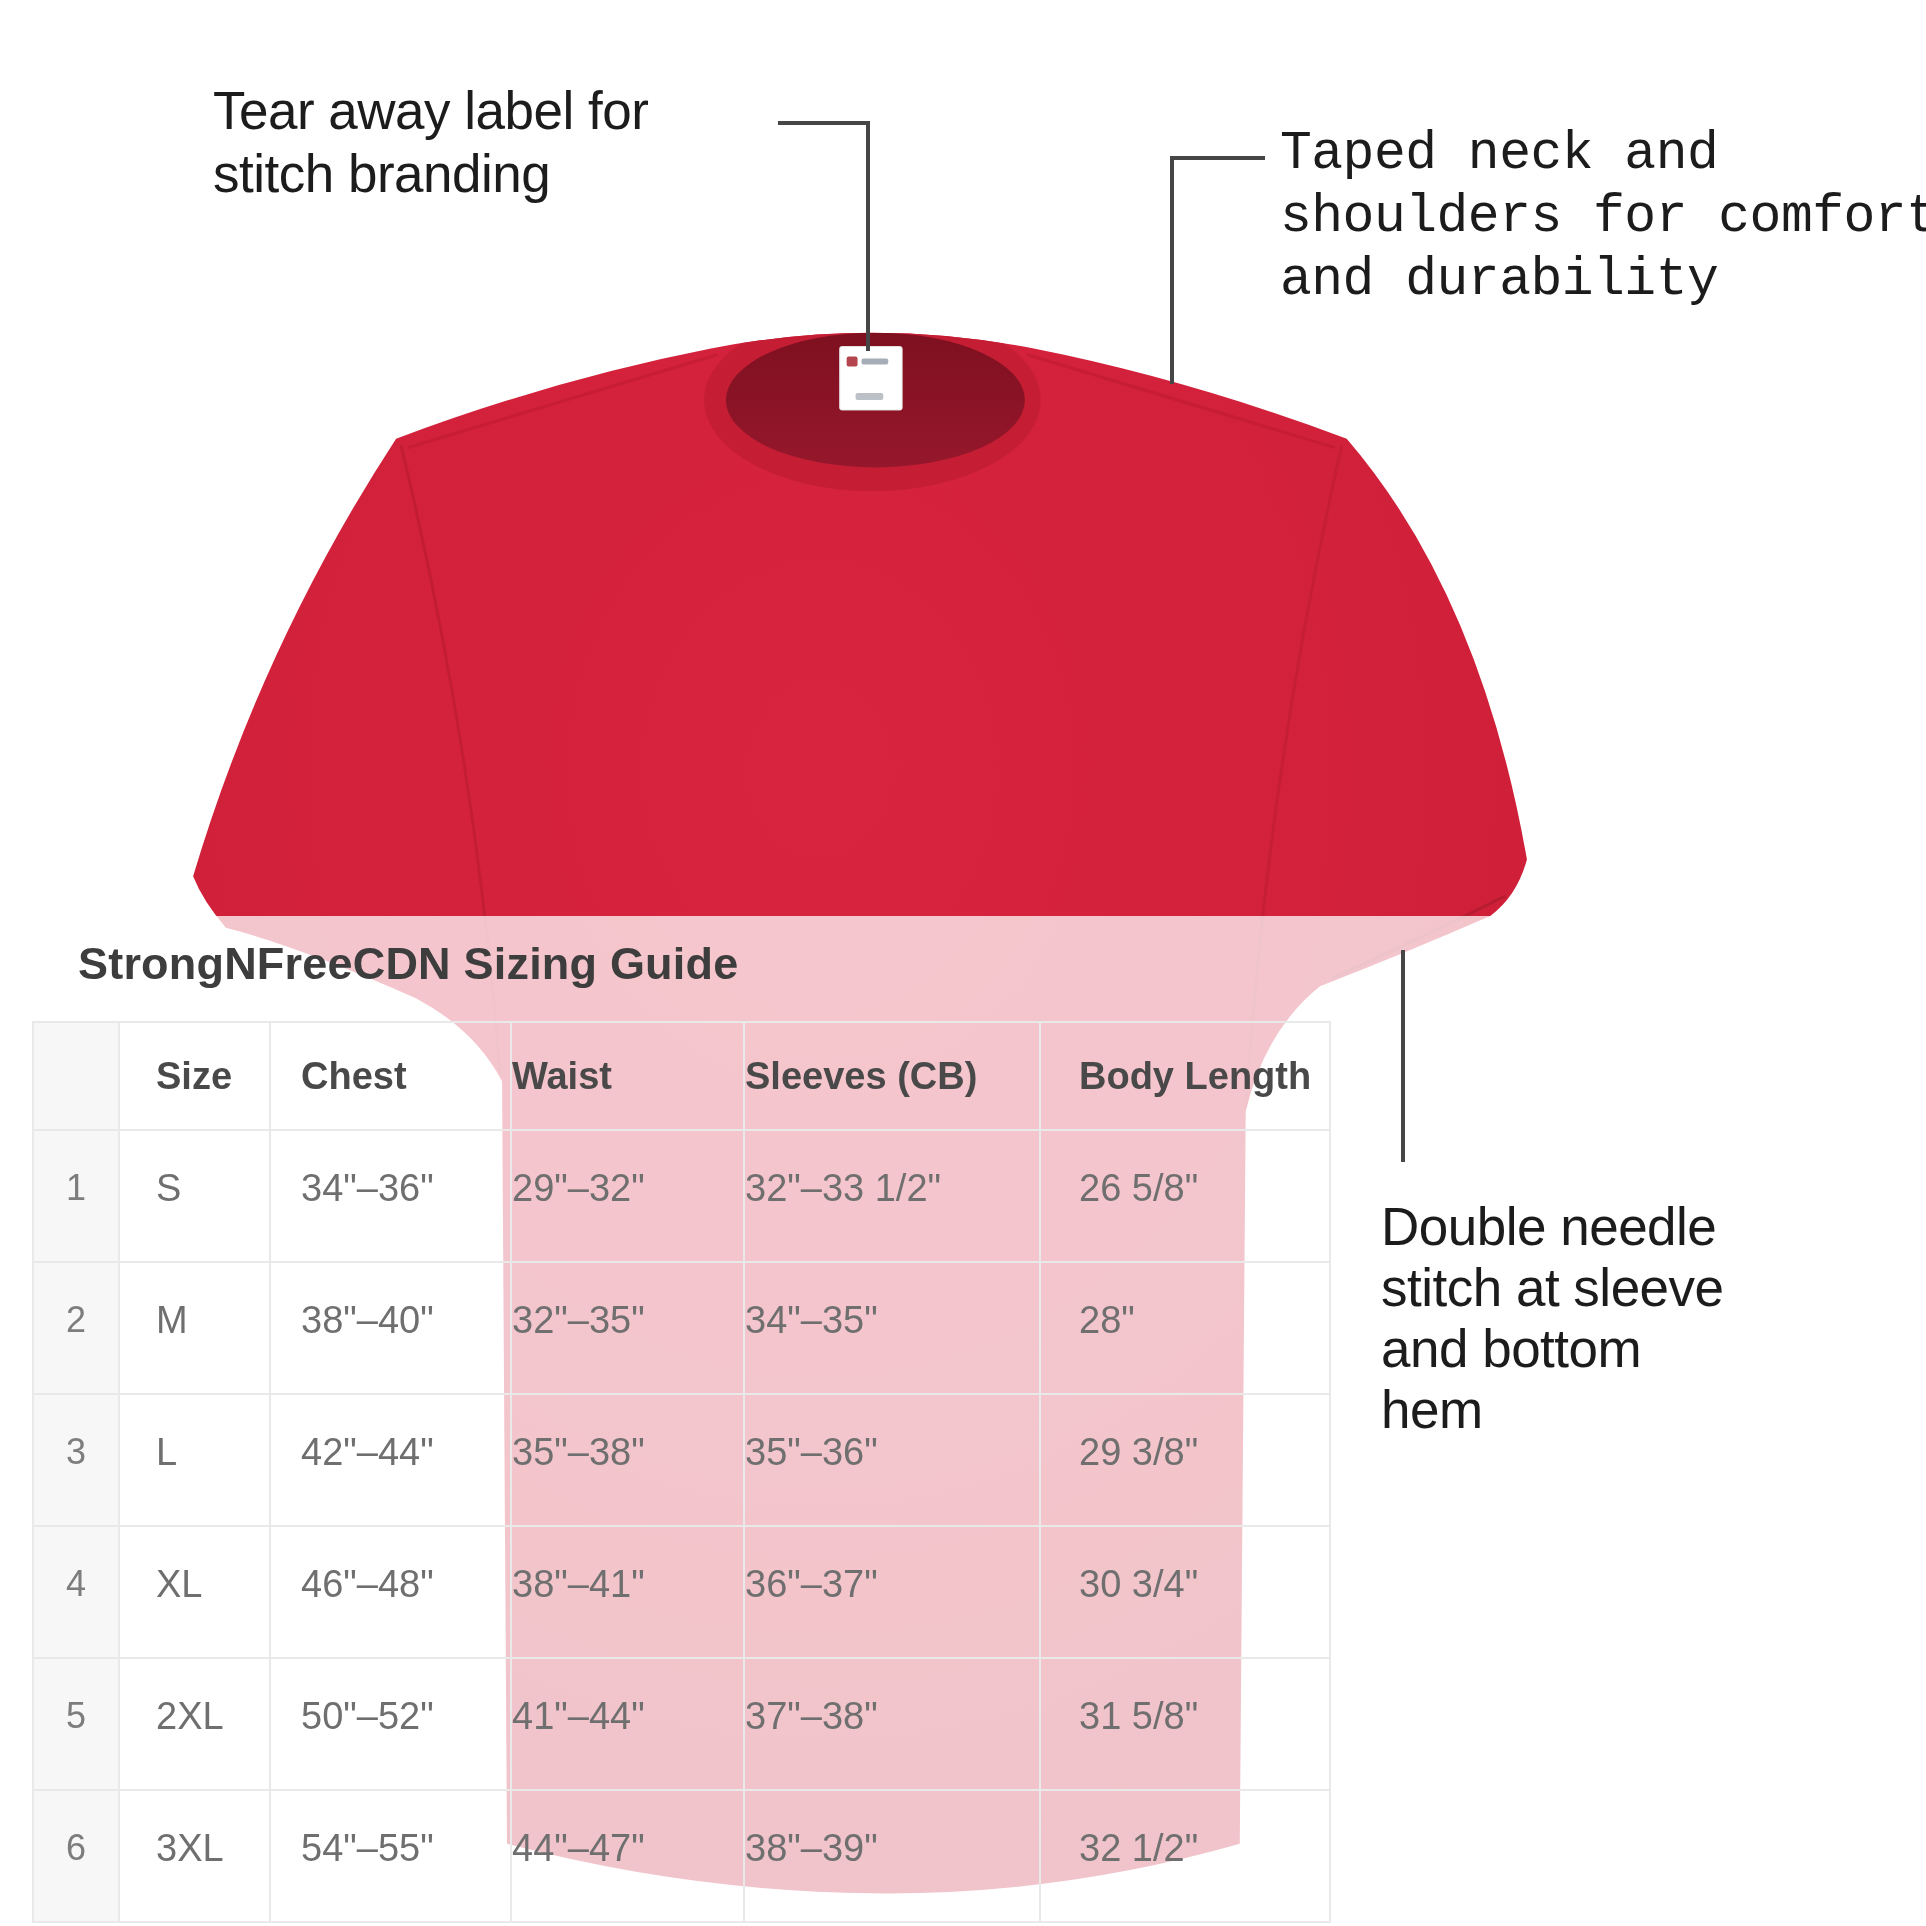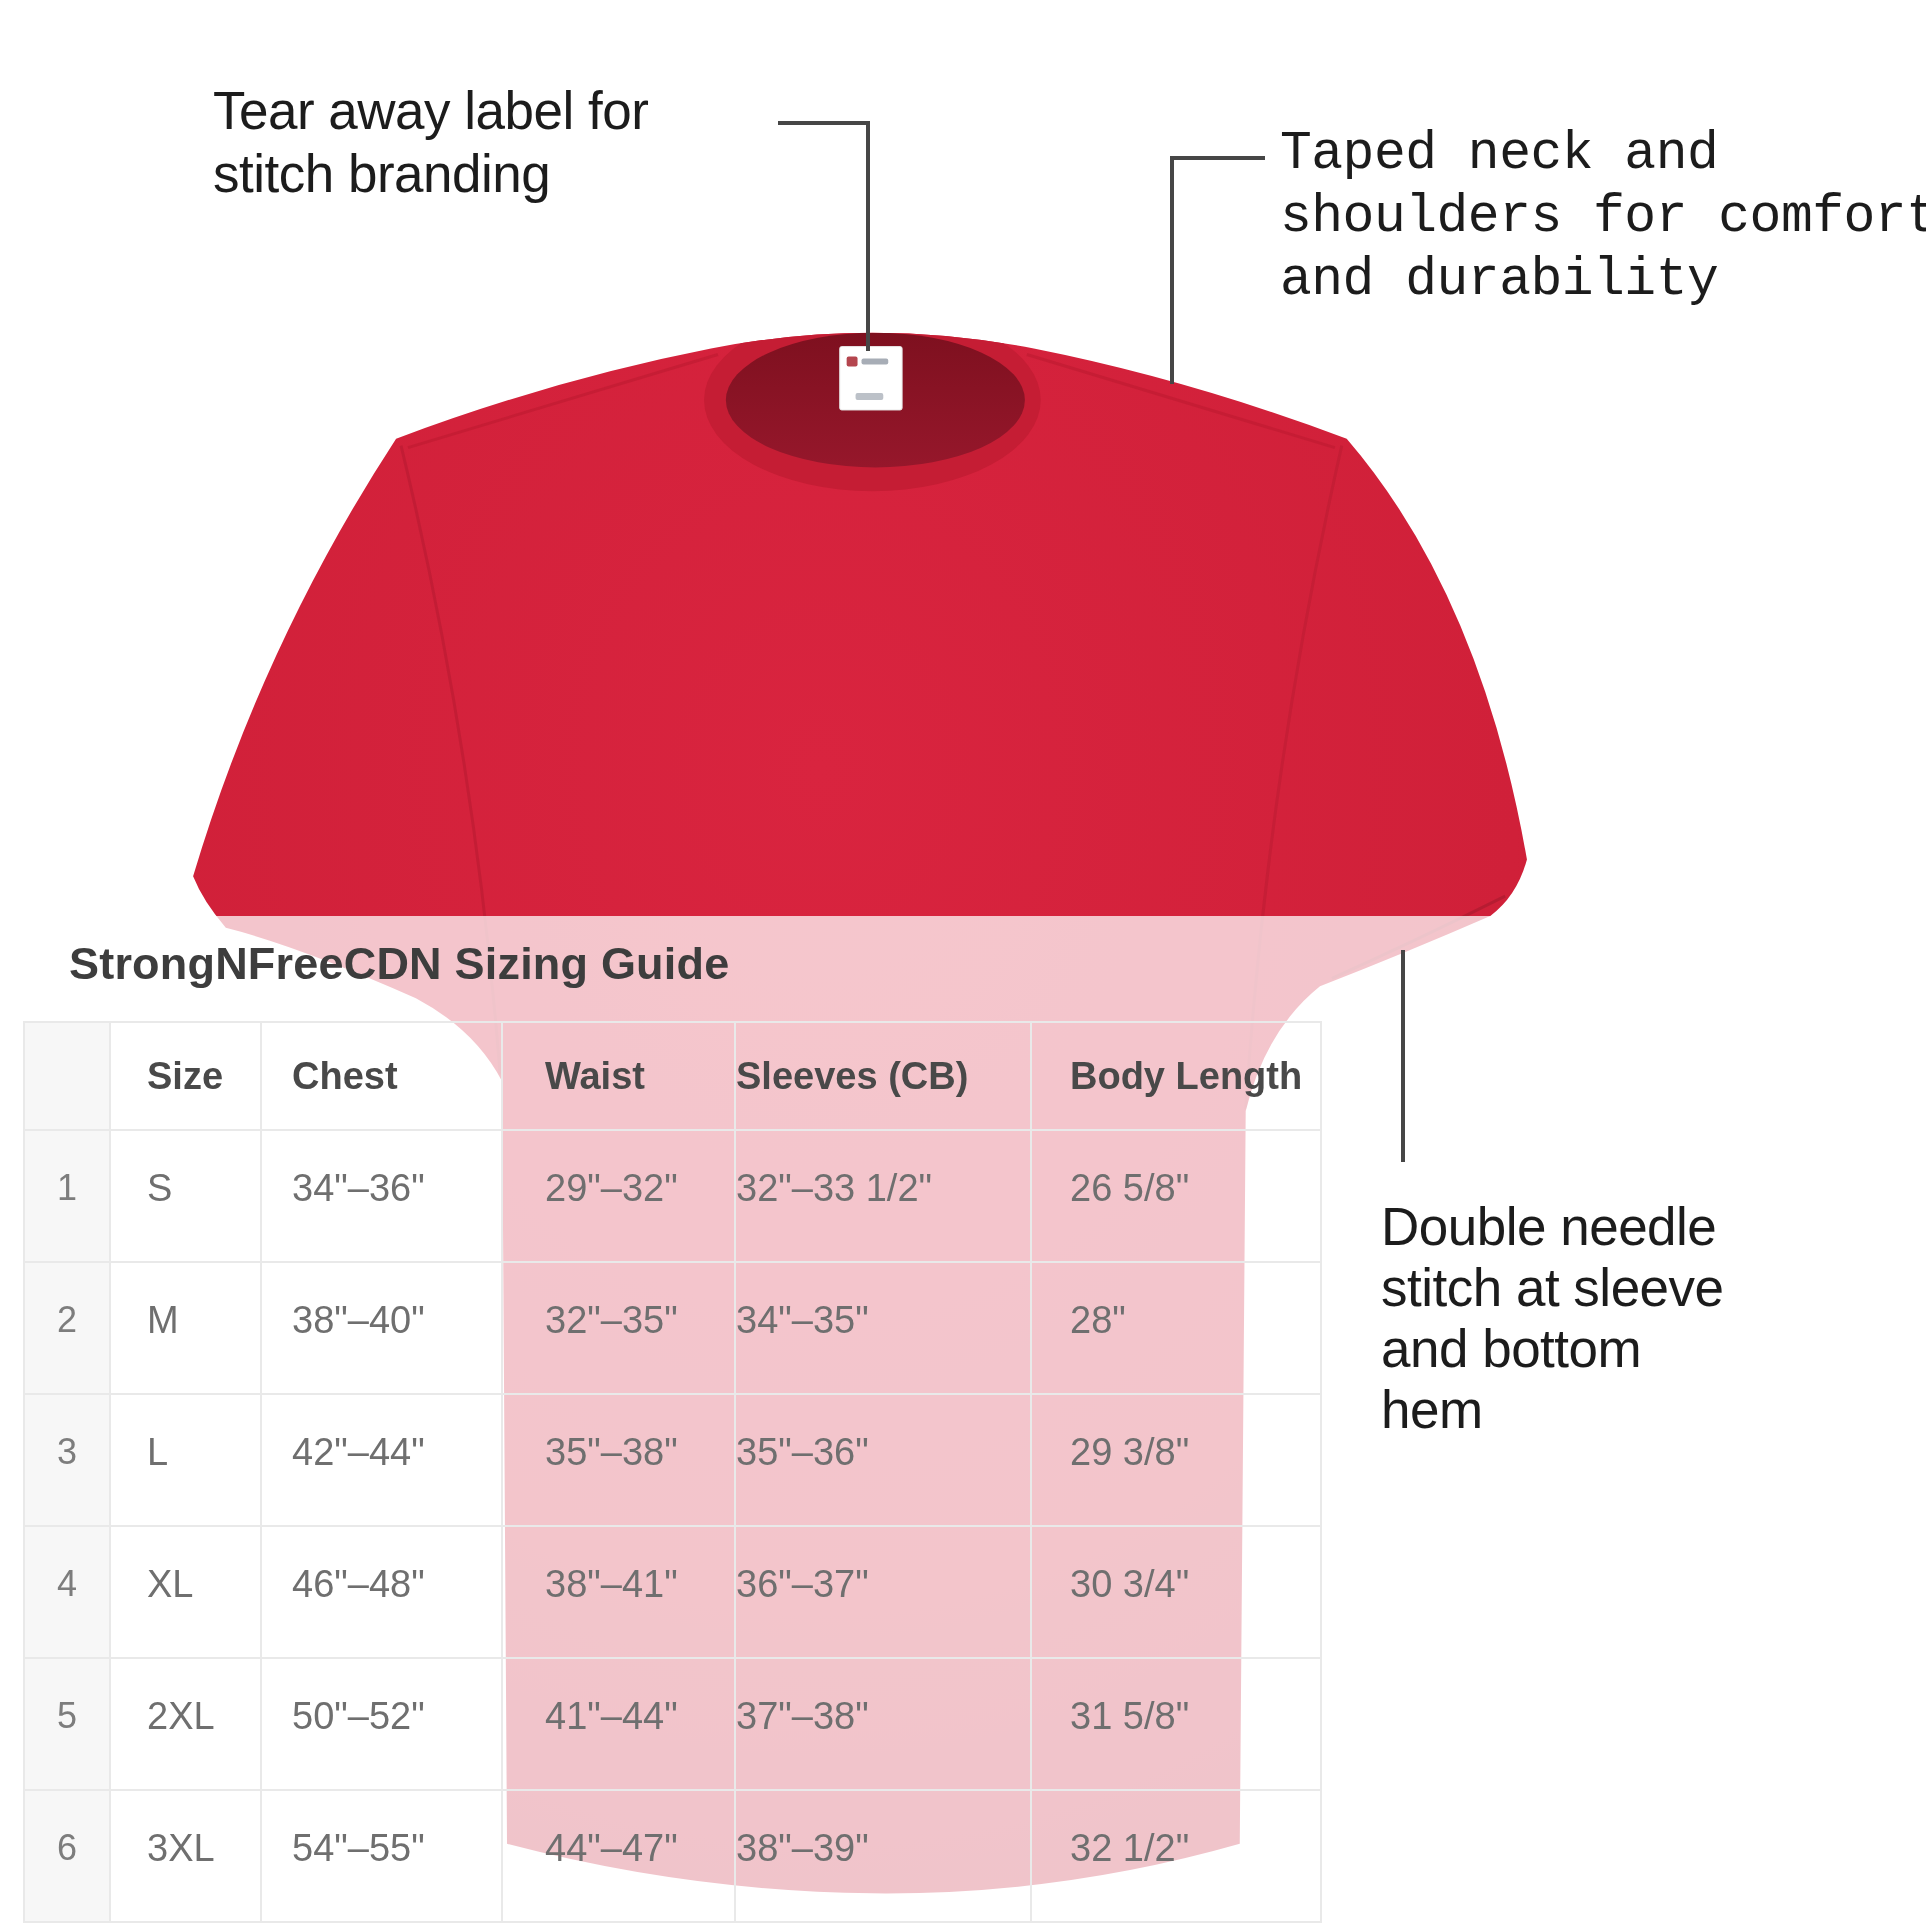--- a/index.html
+++ b/index.html
@@ -4,21 +4,21 @@
 <style>
   html,body{margin:0;padding:0;background:#ffffff;}
   .canvas{
     position:relative;width:1927px;height:1927px;background:#ffffff;
     overflow:hidden;font-family:"Liberation Sans",sans-serif;
   }
   
   .shirt-svg{position:absolute;left:0;top:0;width:1927px;height:1927px;z-index:1;}
   
   .panel{
-    position:absolute;left:0;top:916px;width:1540px;height:1011px;
+    position:absolute;left:9px;top:916px;width:1540px;height:1011px;
     background:rgba(255,255,255,0.74);z-index:2;
   }
   .panel-title{
     position:absolute;left:69px;top:22px;
     font-size:45px;font-weight:600;color:#3d3d3d;letter-spacing:0.2px;
     white-space:nowrap;
   }
   .size-table{
     position:absolute;left:23px;top:105px;width:1297px;
     display:grid;
@@ -27,21 +27,21 @@
     border-top:2px solid #e9e9e9;border-left:2px solid #e9e9e9;
     box-sizing:content-box;
   }
   .cell{
     border-right:2px solid #e9e9e9;border-bottom:2px solid #e9e9e9;
     font-size:38px;color:#6f6f6f;display:flex;align-items:flex-start;
     padding-top:36px;box-sizing:border-box;white-space:nowrap;
   }
   .cell.th{font-weight:bold;color:#494949;align-items:center;padding-top:0;font-size:38px;}
   .cell.num{justify-content:center;padding-left:0;color:#7d7d7d;font-size:36px;background:rgba(240,240,240,0.55);}
-  .c1{padding-left:36px;} .c2{padding-left:30px;} .c3{padding-left:42px;}
+  .c1{padding-left:36px;} .c2{padding-left:30px;} .c3{}
   .c4{} .c5{padding-left:38px;}
   
   .callout{
     position:absolute;z-index:3;font-size:53px;line-height:63px;color:#1c1c1c;
     letter-spacing:-0.5px;white-space:nowrap;
   }
   .callout-tear{left:213px;top:79px;}
   .callout-taped{left:1280px;top:123px;font-family:Liberation Mono, monospace;}
   .callout-needle{left:1381px;top:1196px;line-height:61px;}
   .seg{position:absolute;background:#464646;z-index:3;}

